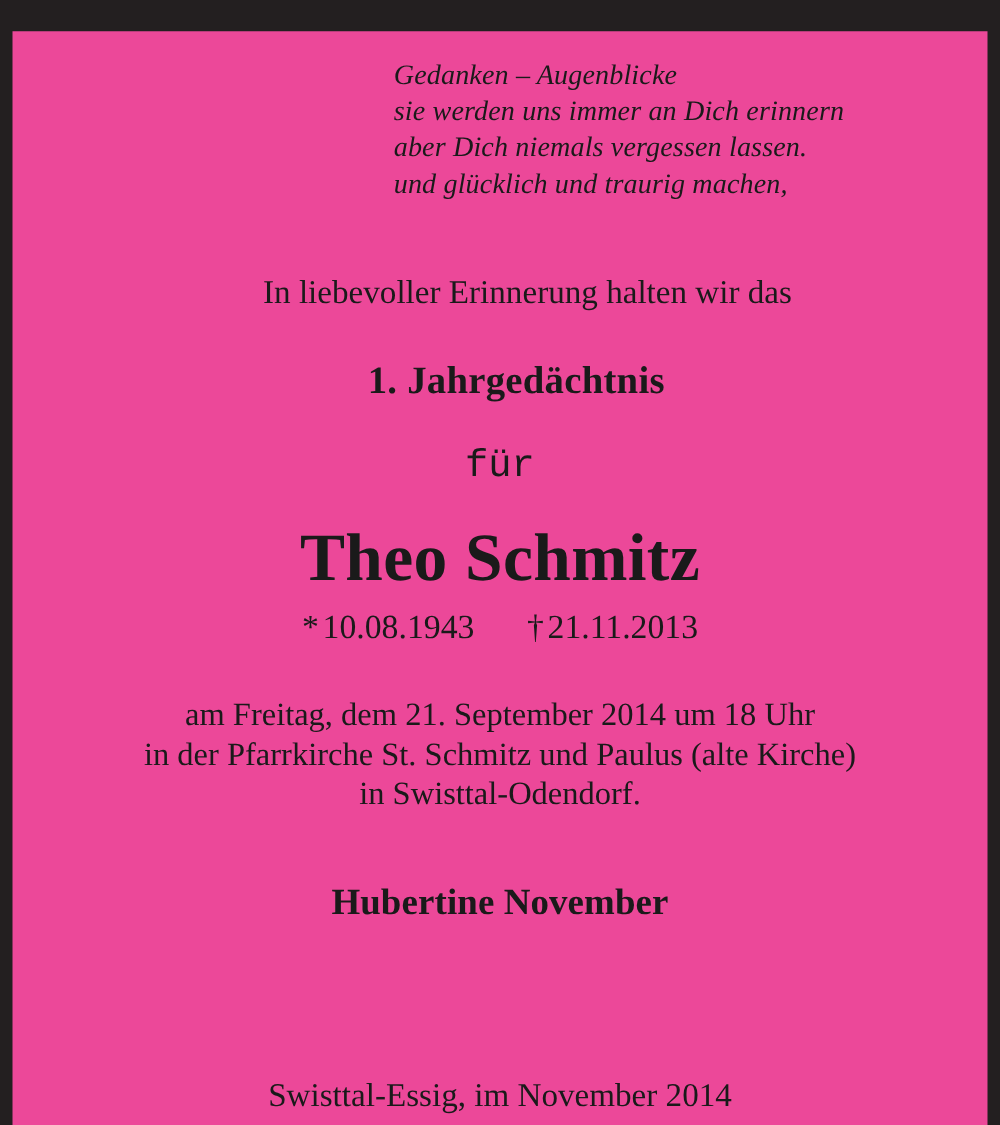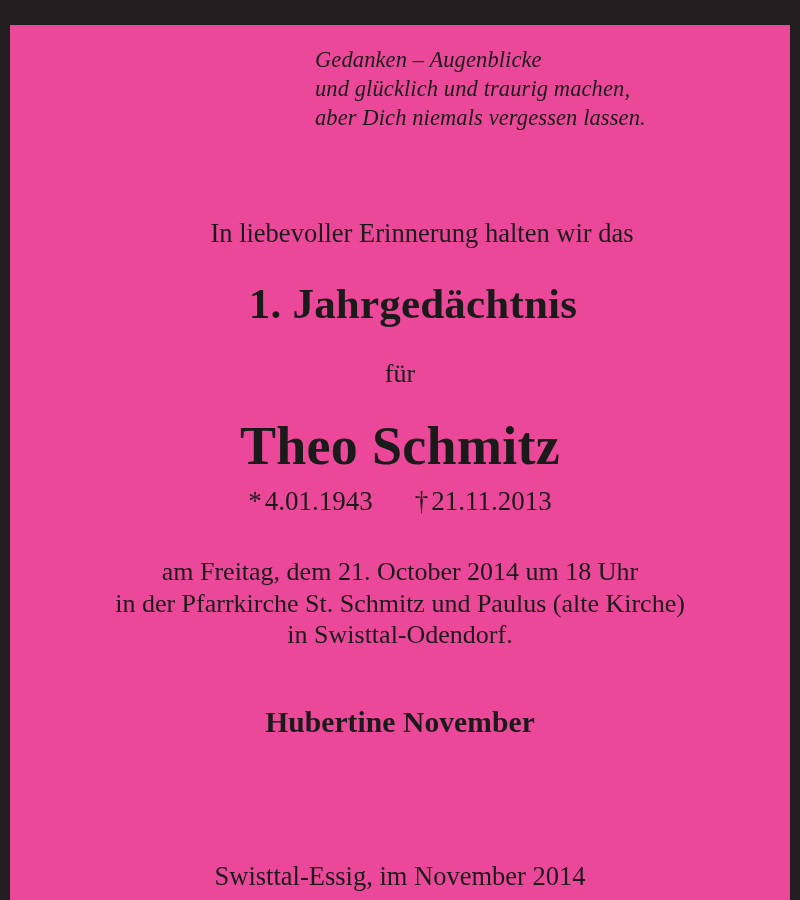--- a/index.html
+++ b/index.html
@@ -59,31 +59,32 @@
 
   .intro-line {
     top: 192px;
     font-size: 26.5px;
     line-height: 32px;
     padding-left: 44px;
   }
 
   .occasion-title {
     top: 259px;
-    font-size: 43px;
+    font-size: 31px;
     font-weight: bold;
     line-height: 40px;
     letter-spacing: 0.2px;
     padding-left: 26px;
   }
 
   .for-line {
     top: 333px;
-    font-size: 26px;
+    font-size: 31px;
     line-height: 32px;
+    font-family: Liberation Mono, monospace;
   }
 
   .deceased-name {
     top: 390px;
     font-size: 54px;
     font-weight: bold;
     line-height: 62px;
     letter-spacing: 0.3px;
   }
 
@@ -123,38 +124,39 @@
   }
 </style>
 </head>
 <body>
 
 <div class="obituary-frame">
   <div class="obituary-card">
 
     <div class="verse">
       <span class="verse-line">Gedanken – Augenblicke</span>
+      <span class="verse-line">sie werden uns immer an Dich erinnern</span>
+      <span class="verse-line">aber Dich niemals vergessen lassen.</span>
       <span class="verse-line">und glücklich und traurig machen,</span>
-      <span class="verse-line">aber Dich niemals vergessen lassen.</span>
     </div>
 
     <div class="centered-block intro-line">In liebevoller Erinnerung halten wir das</div>
 
     <div class="centered-block occasion-title">1. Jahrgedächtnis</div>
 
     <div class="centered-block for-line">für</div>
 
     <div class="centered-block deceased-name">Theo Schmitz</div>
 
     <div class="centered-block life-dates">
-      <span class="glyph">*</span><span>4.01.1943</span><span class="date-gap"></span><span class="glyph">†</span><span>21.11.2013</span>
+      <span class="glyph">*</span><span>10.08.1943</span><span class="date-gap"></span><span class="glyph">†</span><span>21.11.2013</span>
     </div>
 
     <div class="centered-block service-details">
-      <span class="detail-line">am Freitag, dem 21. October 2014 um 18 Uhr</span>
+      <span class="detail-line">am Freitag, dem 21. September 2014 um 18 Uhr</span>
       <span class="detail-line">in der Pfarrkirche St. Schmitz und Paulus (alte Kirche)</span>
       <span class="detail-line">in Swisttal-Odendorf.</span>
     </div>
 
     <div class="centered-block family-names">
       <span class="family-line">Hubertine November</span>
     </div>
 
     <div class="centered-block place-date">Swisttal-Essig, im November 2014</div>
 

